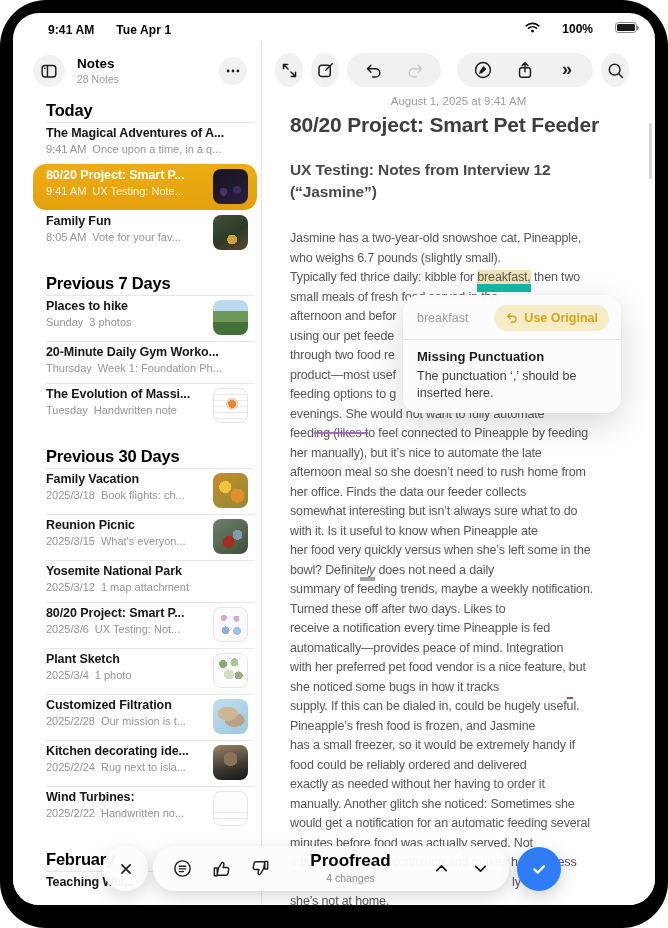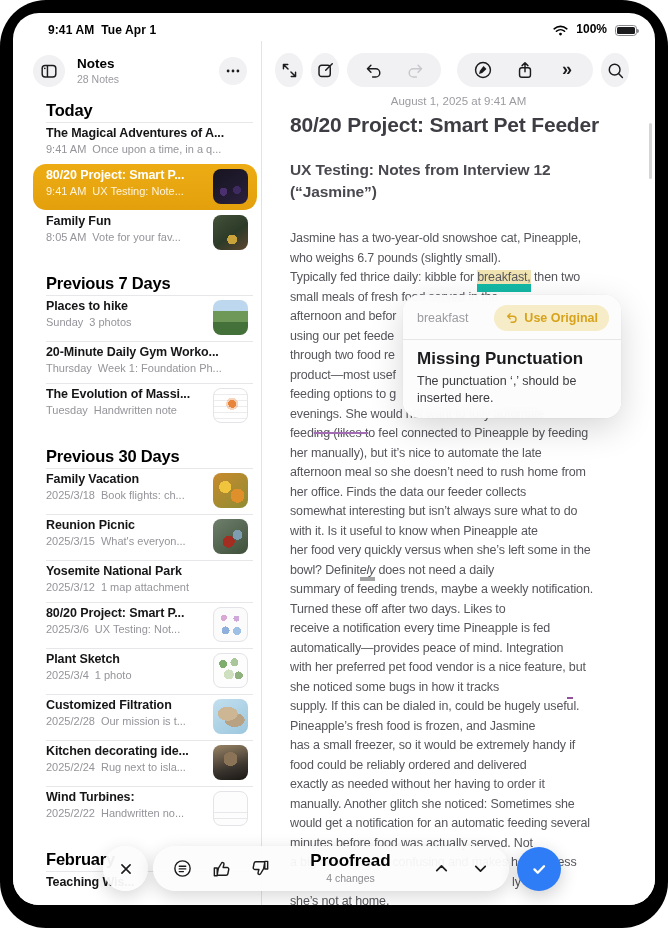--- a/index.html
+++ b/index.html
@@ -3,22 +3,22 @@
 <meta charset="utf-8">
 <style>
   html,body{margin:0;padding:0;background:#fff;font-family:"Liberation Sans","DejaVu Sans",sans-serif;}
   *{box-sizing:border-box;}
   .device{position:relative;width:668px;height:928px;background:#000;border-radius:46px;overflow:hidden;}
   .screen{position:absolute;left:13px;top:13px;width:642px;height:892px;background:#fff;border-radius:26px;overflow:hidden;}
 
   
   .statusbar{position:absolute;left:0;top:0;width:100%;height:28px;}
   .sb-left{position:absolute;left:35px;top:10px;font-size:12px;font-weight:700;color:#000;letter-spacing:.1px;}
-  .sb-left .sb-date{margin-left:7px;}
-  .sb-right{position:absolute;right:18px;top:9px;display:flex;align-items:flex-end;gap:8px;font-size:12px;font-weight:700;color:#000;}
+  .sb-left .sb-date{margin-left:22px;}
+  .sb-right{position:absolute;right:18px;top:9px;display:flex;align-items:flex-start;gap:22px;font-size:12px;font-weight:700;color:#000;}
   .battery{position:relative;width:22px;height:11px;border:1px solid #87878c;border-radius:3.5px;padding:1px;}
   .battery .fill{display:block;width:100%;height:100%;background:#1c1c1e;border-radius:1.5px;}
   .battery::after{content:"";position:absolute;right:-3px;top:3px;width:2px;height:4px;background:#87878c;border-radius:0 2px 2px 0;}
 
   .panes{position:absolute;left:0;top:28px;right:0;bottom:0;}
 
   
   .sidebar{position:absolute;left:0;top:0;bottom:0;width:249px;border-right:1px solid #e3e3e7;background:#fff;overflow:hidden;}
   .side-header{display:flex;align-items:center;margin:14px 14px 0 20px;gap:12px;}
   .circle-btn{display:flex;align-items:center;justify-content:center;width:32px;height:32px;border-radius:50%;background:#f1f1f3;border:none;padding:0;cursor:pointer;}
@@ -70,21 +70,21 @@
   .m-caret{border-top:2px solid #90539b;}
   .ed-scrollbar{position:absolute;right:3px;top:82px;width:3px;height:56px;border-radius:2px;background:#d6d6da;}
 
   
   .popup{position:absolute;left:141px;top:254px;width:218px;border-radius:16px;background:rgba(252,252,252,.94);box-shadow:0 10px 34px rgba(0,0,0,.16),0 0 0 .5px rgba(0,0,0,.04);backdrop-filter:blur(8px);z-index:5;}
   .popup-row{display:flex;align-items:center;justify-content:space-between;padding:10px 12px 8px 14px;}
   .popup-word{font-size:12.5px;color:#9b9ba1;}
   .use-original{display:flex;align-items:center;gap:5px;background:#f6ecc7;border:none;border-radius:14px;height:26px;padding:0 11px;font-size:12.5px;font-weight:700;color:#d7a31c;cursor:pointer;font-family:inherit;}
   .popup-div{height:1px;background:#e7e7ea;}
   .popup-body{padding:9px 14px 11px 14px;}
-  .popup-title{font-size:17px;font-weight:700;color:#1c1c1e;}
+  .popup-title{font-size:13px;font-weight:700;color:#1c1c1e;}
   .popup-desc{font-size:12.5px;color:#3c3c41;line-height:17px;margin-top:4px;width:190px;}
 
   
   .proof-bar{position:absolute;left:0;right:0;top:833px;height:46px;z-index:8;}
   .x-btn{position:absolute;left:90px;top:0;width:45px;height:45px;border-radius:50%;background:rgba(252,252,252,.95);border:none;box-shadow:0 5px 18px rgba(0,0,0,.16);display:flex;align-items:center;justify-content:center;cursor:pointer;}
   .proof-pill{position:absolute;left:140px;top:0;width:356px;height:45px;border-radius:23px;background:rgba(252,252,252,.95);box-shadow:0 5px 18px rgba(0,0,0,.16);display:flex;align-items:center;padding:0 16px;gap:13px;}
   .pp-btn{display:flex;align-items:center;justify-content:center;width:26px;height:30px;background:transparent;border:none;padding:0;cursor:pointer;}
   .pp-text{flex:1;text-align:center;line-height:1.1;}
   .pp-title{font-size:17px;font-weight:700;color:#000;}
   .pp-sub{font-size:10.5px;color:#8a8a8e;margin-top:2px;}

